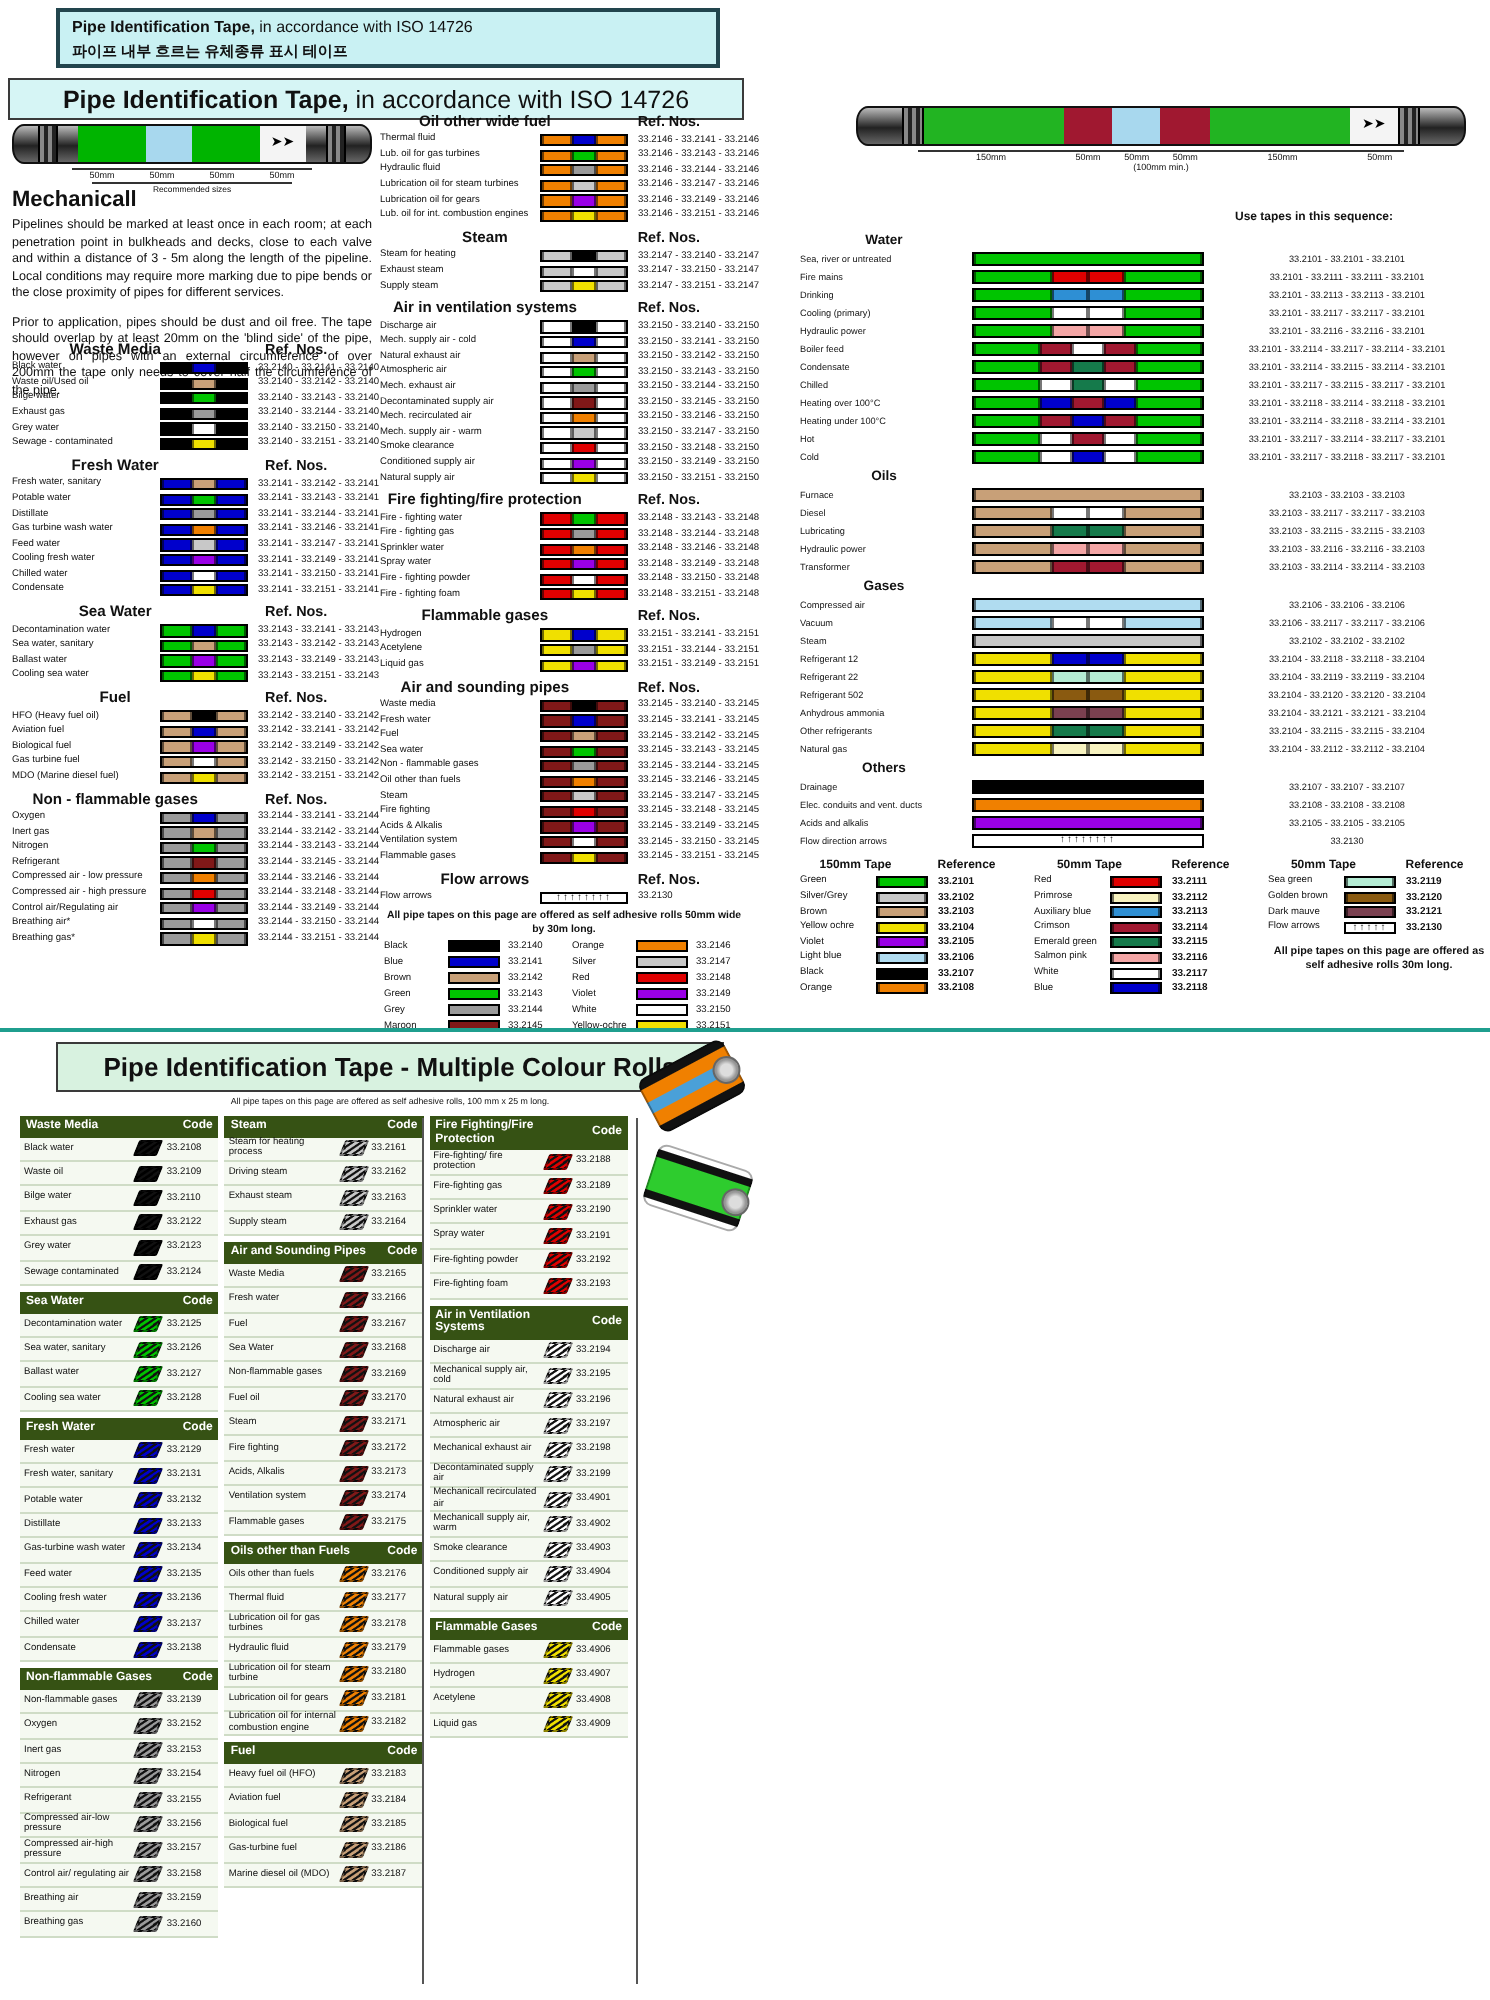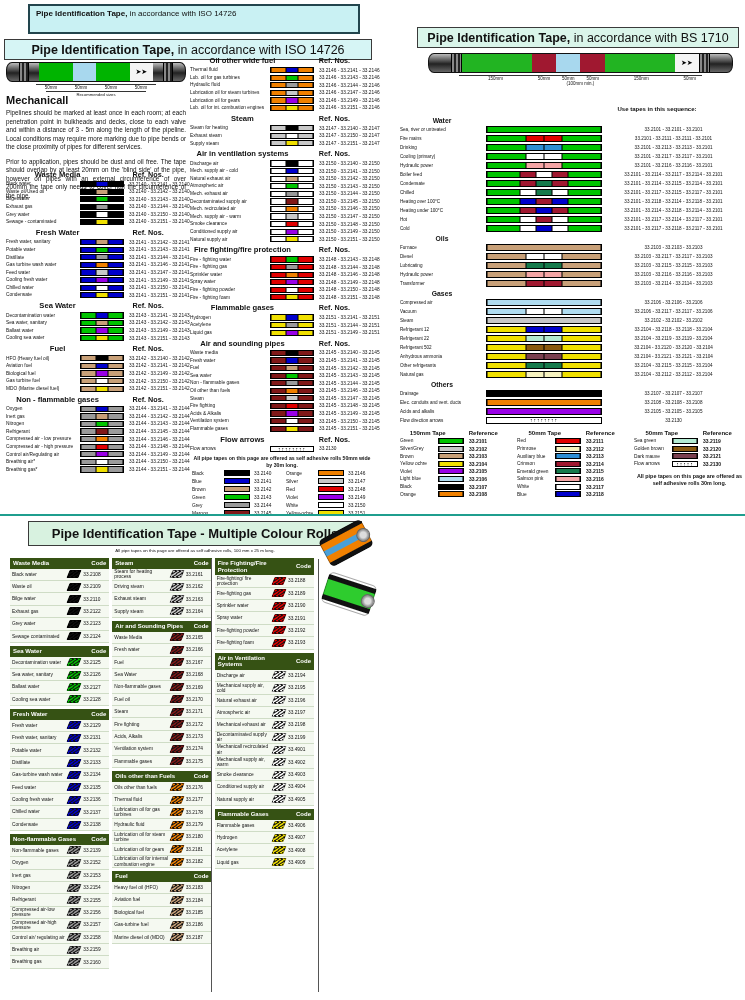--- a/index.html
+++ b/index.html
@@ -96,20 +96,21 @@
   .roll2{left:324px;top:578px;width:48px;height:30px;transform:rotate(18deg);
          background:linear-gradient(180deg,#fff 0 8%,#111 8% 22%,#2ecc2e 22% 78%,#111 78% 92%,#fff 92%);}
 </style>
 </head>
 <body>
 
 <div class="page">
 
   <div class="badge">
     <div><span class="b">Pipe Identification Tape,</span><span> in accordance with ISO 14726</span></div>
+    <div class="kr">파이프 내부 흐르는 유체종류 표시 테이프</div>
   </div>
 
   <div class="sechead iso-header">
     <span class="b">Pipe Identification Tape,</span><span> in accordance with ISO 14726</span>
   </div>
 
   <div class="pipewrap iso-pipe">
     <div class="pipebody">
       <div class="seg" style="flex:0 0 12px"></div>
       <div class="seg flange" style="flex:0 0 8px"></div>
@@ -928,23 +929,20 @@
           </div>
           <div class="litem">
             <div class="lname">Yellow-ochre</div>
             <div class="lsw" style="background: rgb(240, 224, 0);"></div>
             <div class="lref">33.2151</div>
           </div>
         </div>
       </div>
   </div>
 
-  <div class="sechead bs-header">
-    <span class="b">Pipe Identification Tape,</span><span> in accordance with BS 1710</span>
-  </div>
 
   <div class="pipewrap bs-pipe">
     <div class="pipebody">
       <div class="seg" style="flex:0 0 22px"></div>
       <div class="seg flange" style="flex:0 0 9px"></div>
       <div class="seg" style="flex:2.6;background:#22b422"></div>
       <div class="seg" style="flex:0.9;background:#a01830"></div>
       <div class="seg" style="flex:0.9;background:#a8d8ee"></div>
       <div class="seg" style="flex:0.9;background:#a01830"></div>
       <div class="seg" style="flex:2.6;background:#22b422"></div>

